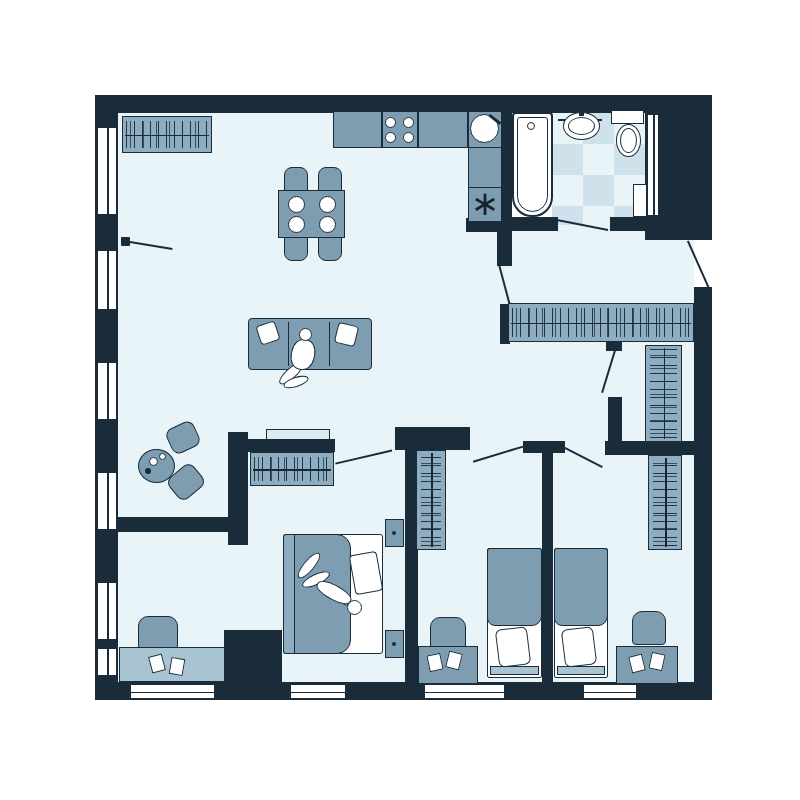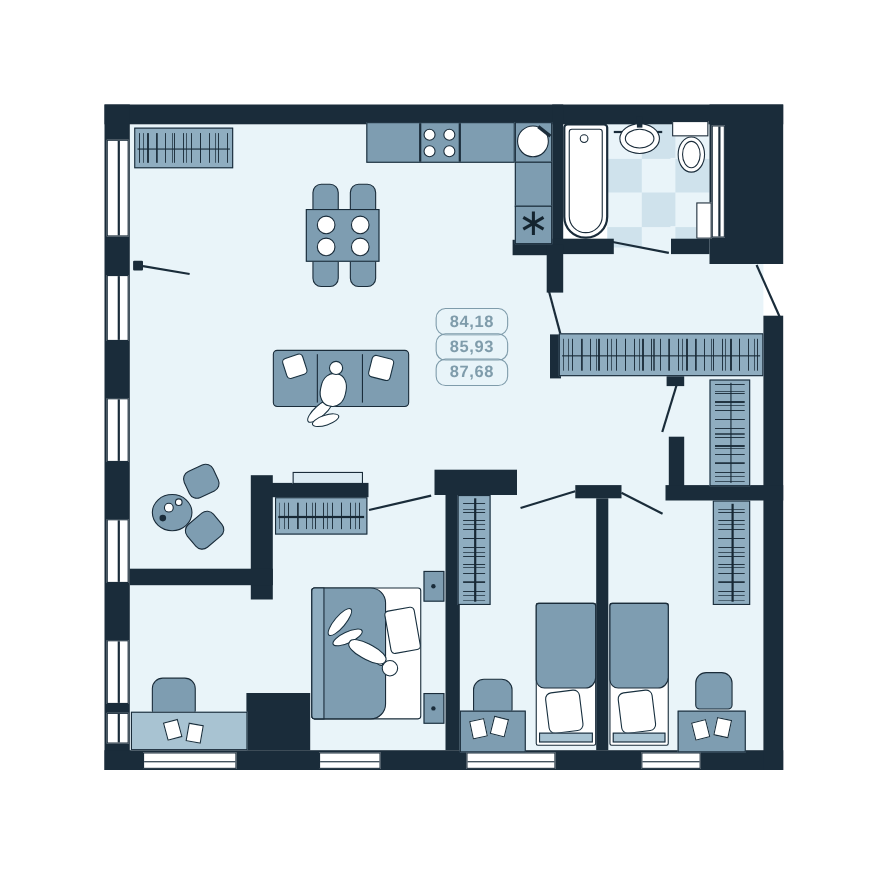--- a/index.html
+++ b/index.html
@@ -217,19 +217,14 @@
   <div class="white-furn circle" style="left:563px;top:112px;width:37px;height:28px;">
     <div class="abs" style="left:4px;top:4px;right:4px;bottom:4px;border:1px solid #1a2c3a;border-radius:50%;"></div>
   </div>
   <div class="abs" style="left:579px;top:106px;width:5px;height:10px;background:#1a2c3a;"></div>
   <div class="white-furn" style="left:611px;top:110px;width:33px;height:14px;"></div>
   <div class="white-furn circle" style="left:616px;top:124px;width:25px;height:33px;">
     <div class="abs" style="left:3px;top:3px;right:3px;bottom:3px;border:1px solid #1a2c3a;border-radius:50%;"></div>
   </div>
   <div class="white-furn" style="left:633px;top:184px;width:14px;height:33px;"></div>
 
-  <div class="area-box">
-    <div class="area-row">84,18</div>
-    <div class="area-row">85,93</div>
-    <div class="area-row">87,68</div>
-  </div>
 
 </div>
 
 </body></html>

